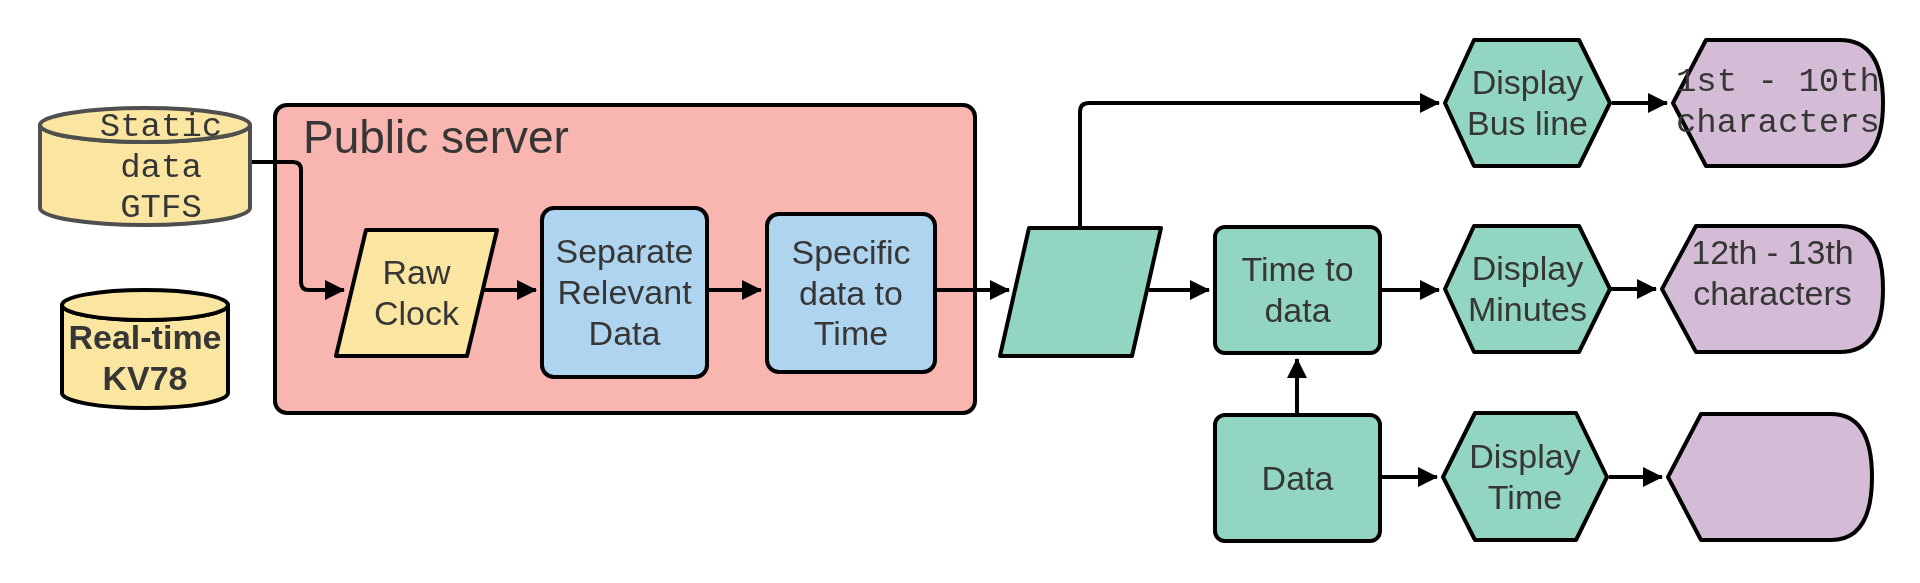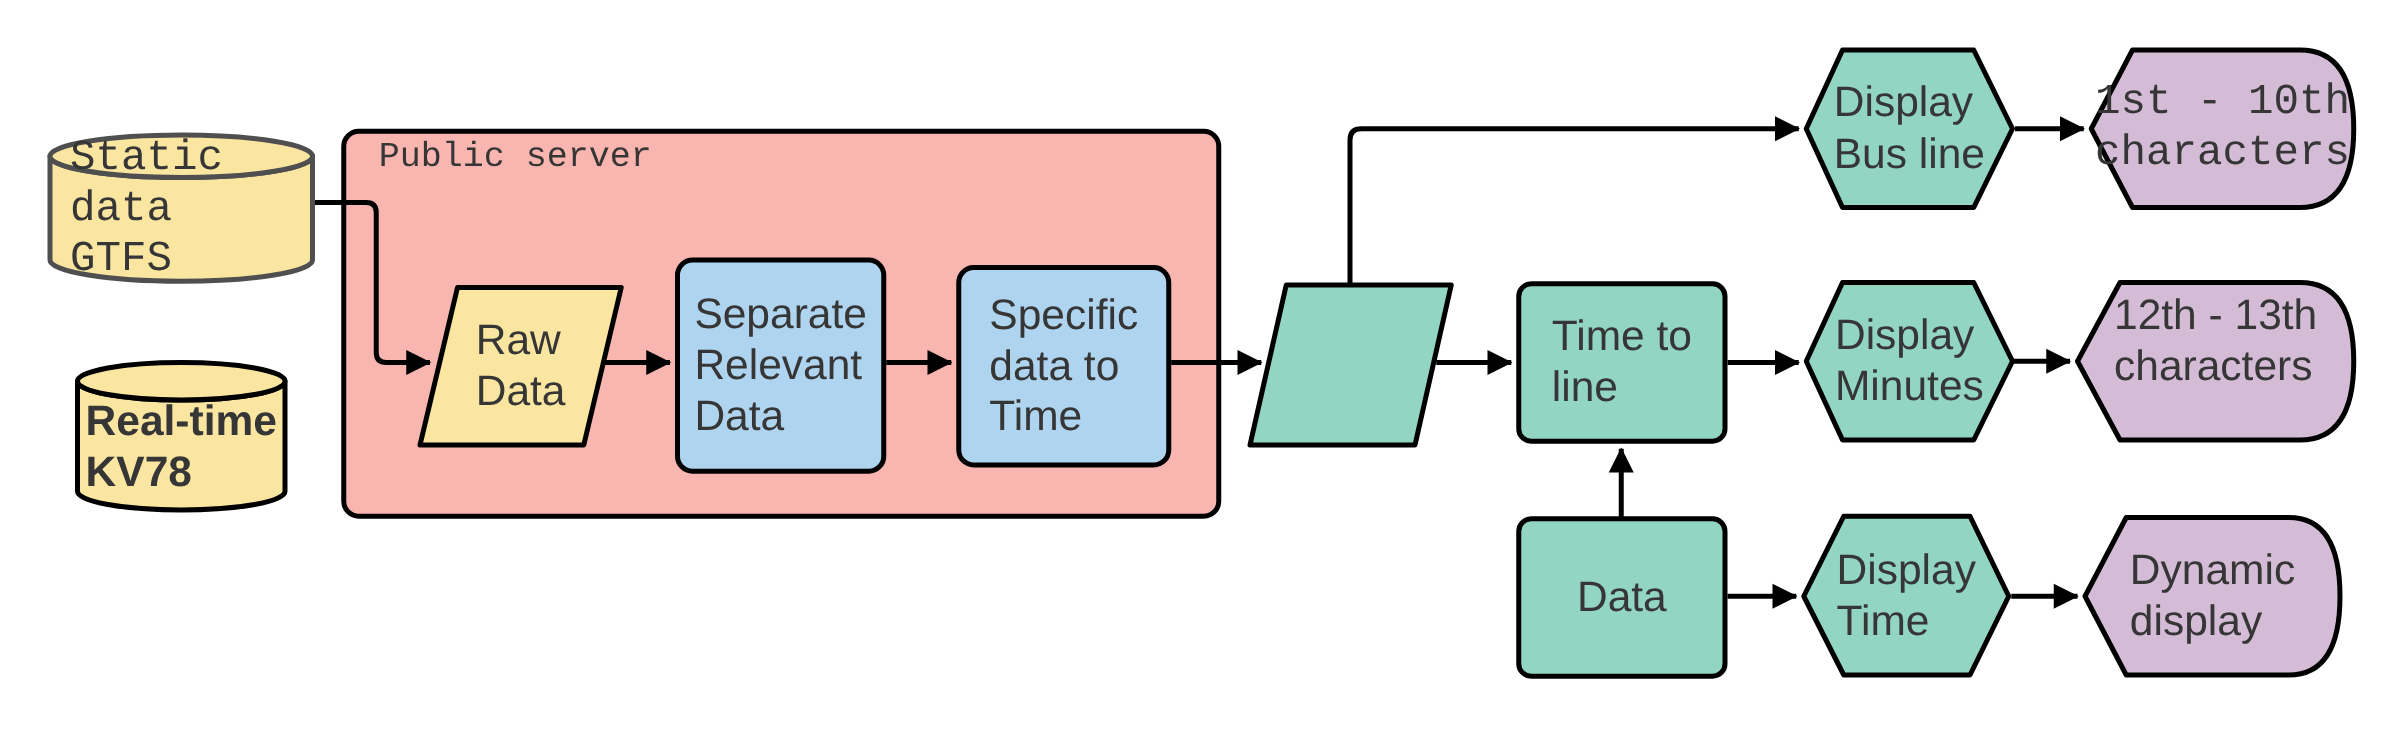--- a/index.html
+++ b/index.html
@@ -16,33 +16,32 @@
   .diagram-svg {
     position: absolute;
     left: 0;
     top: 0;
   }
   .node-label {
     position: absolute;
     display: flex;
     align-items: center;
     justify-content: center;
-    text-align: left;
+    text-align: center;
     white-space: pre-line;
     font-size: 34px;
     line-height: 1.2;
     pointer-events: none;
   }
   .container-title {
     position: absolute;
-    font-size: 28px;
+    font-size: 46px;
     line-height: 1.1;
     white-space: pre-line;
     pointer-events: none;
-    font-family: Liberation Mono, monospace;
   }
 </style>
 </head>
 <body style="color: rgb(54, 54, 54); background: rgb(255, 255, 255);">
 
 <div class="canvas">
 
   <svg class="diagram-svg" width="1920" height="583" viewBox="0 0 1920 583">
     <defs>
       <marker id="arrow" markerUnits="userSpaceOnUse" markerWidth="24" markerHeight="22" refX="20" refY="11" orient="auto">
@@ -104,47 +103,45 @@
 
   <div class="container-title" style="left:303px; top:112px;">Public server</div>
 
   <div class="node-label" style="left:56px; top:125px; width:210px; height:86px;font-family:Liberation Mono, monospace;">Static data
 GTFS</div>
 
   <div class="node-label" style="left:62px; top:313px; width:166px; height:90px;font-weight:bold;">Real-time
 KV78</div>
 
   <div class="node-label" style="left:336px; top:230px; width:161px; height:126px;">Raw
-Data</div>
+Clock</div>
 
   <div class="node-label" style="left:542px; top:208px; width:165px; height:169px;">Separate
 Relevant
 Data</div>
 
   <div class="node-label" style="left:767px; top:214px; width:168px; height:158px;">Specific
 data to
 Time</div>
 
 
   <div class="node-label" style="left:1215px; top:227px; width:165px; height:126px;">Time to
-line</div>
+data</div>
 
   <div class="node-label" style="left:1215px; top:415px; width:165px; height:126px;">Data</div>
 
   <div class="node-label" style="left:1445px; top:40px; width:165px; height:126px;">Display
 Bus line</div>
 
   <div class="node-label" style="left:1445px; top:226px; width:165px; height:126px;">Display
 Minutes</div>
 
   <div class="node-label" style="left:1443px; top:413px; width:164px; height:127px;">Display
 Time</div>
 
   <div class="node-label" style="left:1673px; top:40px; width:210px; height:126px;font-family:Liberation Mono, monospace;">1st - 10th
 characters</div>
 
   <div class="node-label" style="left:1662px; top:210px; width:221px; height:126px;">12th - 13th
 characters</div>
 
-  <div class="node-label" style="left:1668px; top:414px; width:204px; height:126px;">Dynamic
-display</div>
 
 </div>
 
 </body></html>

